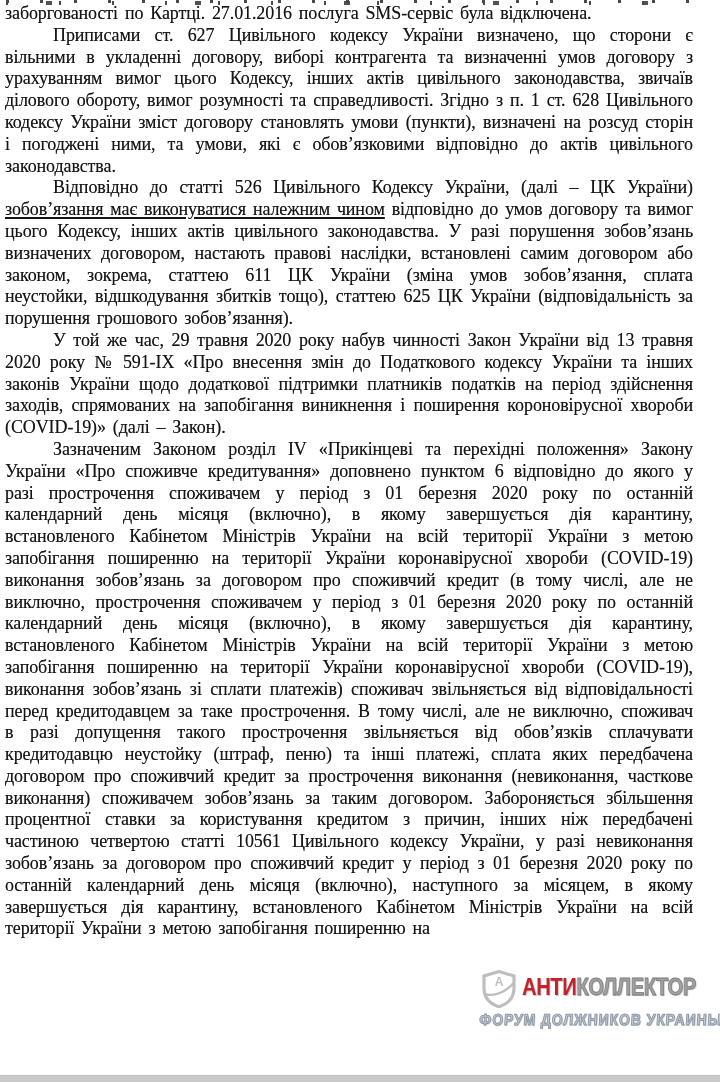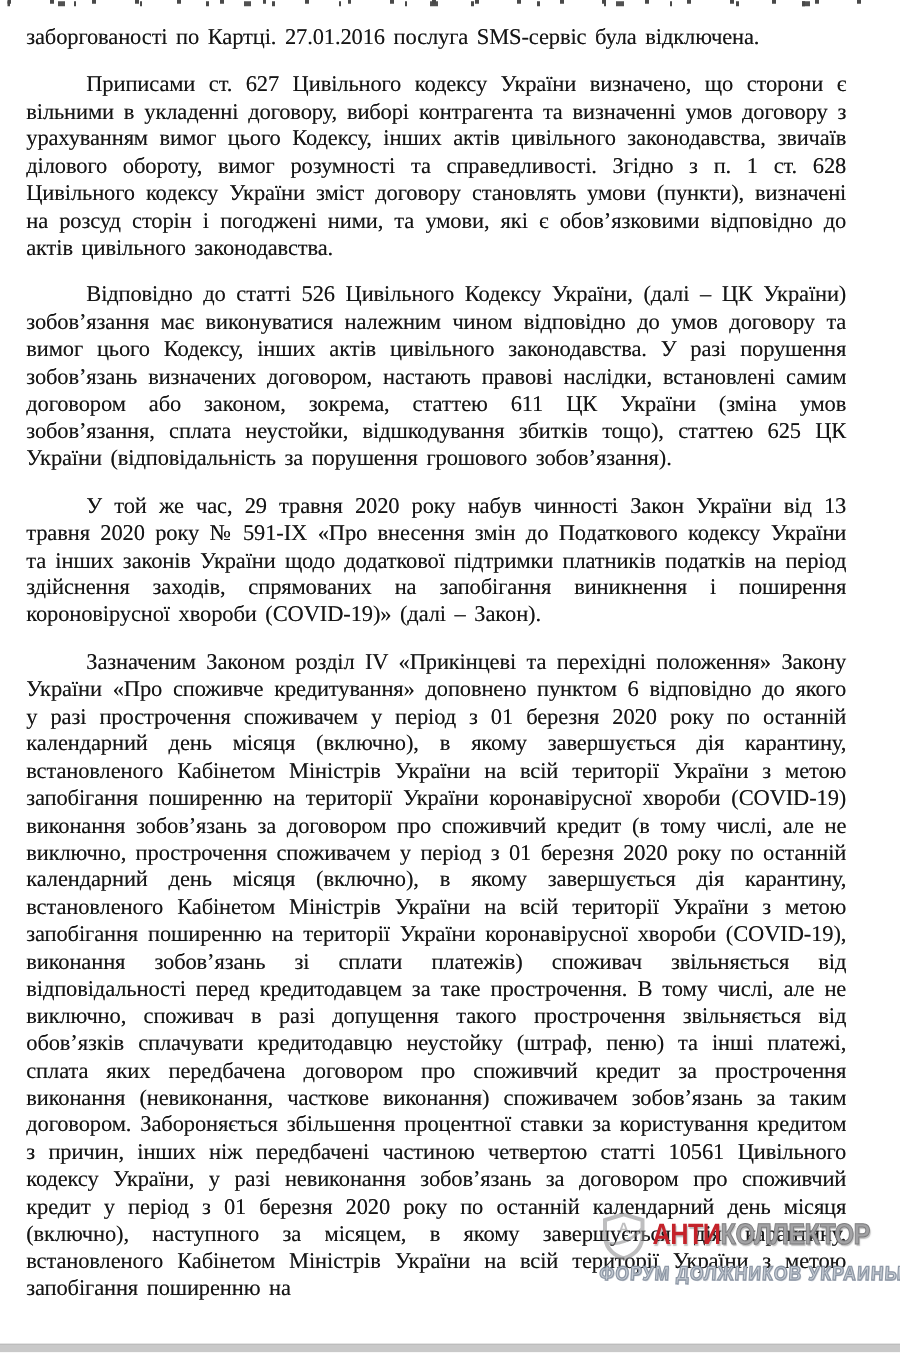--- a/index.html
+++ b/index.html
@@ -32,23 +32,24 @@
     position: absolute;
     top: 3px; left: 5px; width: 688px;
     font-size: 18px;
     line-height: 21.8px;
     color: #151515;
     text-align: justify;
     word-spacing: 2.5px;
     letter-spacing: -0.1px;
     text-shadow: 0 0 .4px rgba(20,20,20,.55);
   }
-  .textblock p { margin: 16px; text-indent: 48px; }
+  .textblock p { margin: 0; text-indent: 48px; }
   .textblock p.cont { text-indent: 0; }
   .u {
+    text-decoration: underline;
     text-decoration-thickness: 1.5px;
     text-underline-offset: 2px;
   }
   
   .watermark {
     position: absolute;
     left: 478px; top: 966px;
     width: 228px; height: 66px;
     pointer-events: none;
   }

